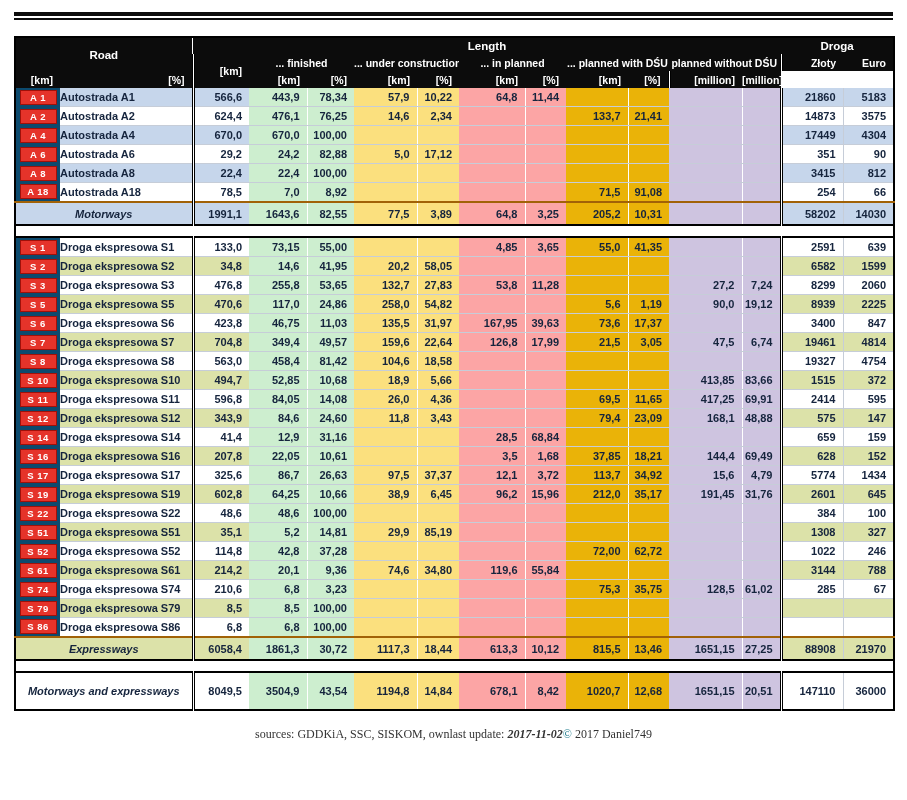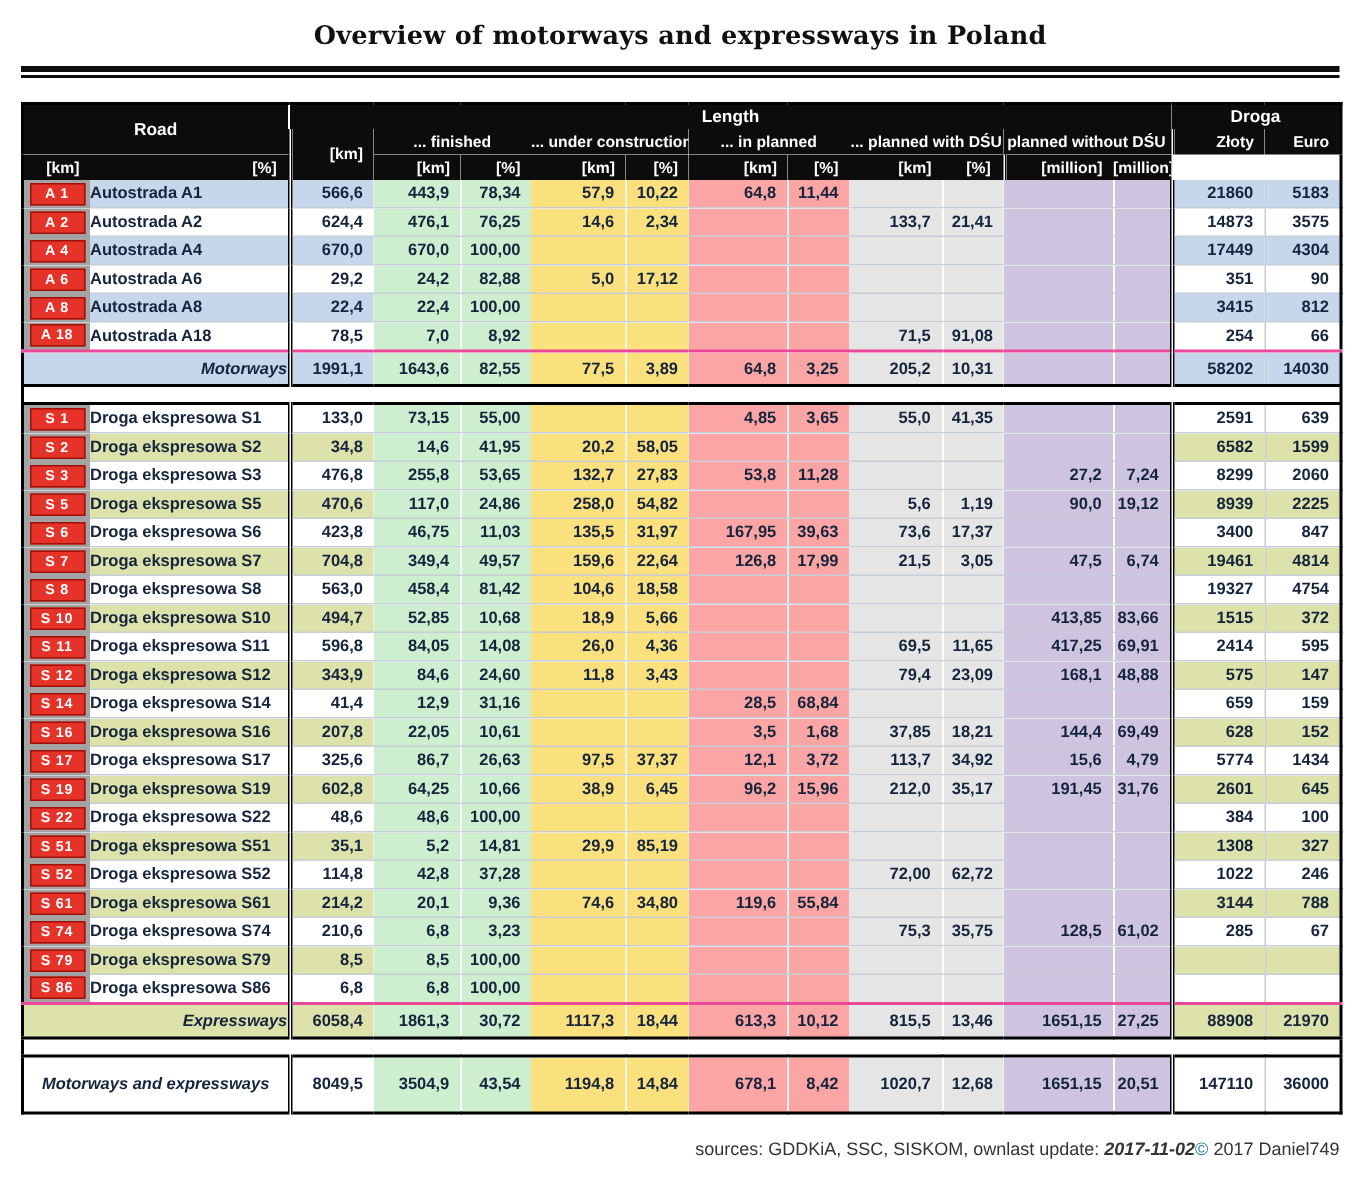--- a/index.html
+++ b/index.html
@@ -16,55 +16,54 @@
   thead th { background:#0c0c0c; color:#ffffff; font-weight:bold; }
   .h-grp  { font-size:11.5px; height:17px; }
   .h-col  { font-size:10.5px; height:17px; }
   .h-unit { font-size:10.5px; height:17px; }
   th.num, td.num { text-align:right; padding-right:7px; }
   th.ctr { text-align:center; }
 
   
   td { height:18px; font-size:11px; font-weight:bold; color:#15243d; border-bottom:1px solid #c6cdd8; background:#ffffff; }
   td.c-name { text-align:left; }
-  td.badge-cell { border-bottom:none; background:#a3a3a3; }
+  td.badge-cell { border-bottom:none; background:#0c4a6e; }
   .badge { width:35px; margin:0 auto; background:#e5332a; border:1px solid #a01009; color:#fff; font-size:9.5px; font-weight:bold; text-align:center; line-height:13px; letter-spacing:0.5px; }
 
   
   td.c-fin { background:#cdeecf; }
   td.c-con { background:#fbe07e; }
   td.c-ten { background:#fca5a5; }
-  td.c-dsu { background:#e5e5e5; }
+  td.c-dsu { background:#eab308; }
   td.c-nod { background:#cec4e0; }
 
   
   tr.striped-m td.s { background:#c6d6eb; }
   tr.striped-e td.s { background:#dce2a9; }
 
   
   .col-dbl { border-left:3px double #000; }
   td.c-pct { border-left:1px dashed rgba(255,255,255,0.9); }
   td.c-eur { border-left:1px solid #c6cdd8; }
 
-  tr.total-row td { border-top:2px solid #ec4899; height:21px;text-align:right; }
+  tr.total-row td { border-top:2px solid #a16207; height:21px; }
   td.total-label { font-style:italic; text-align:center; }
 
   tr.spacer td { background:#ffffff !important; border-top:2px solid #000; border-bottom:2px solid #000; height:10px; }
 
   tbody.grand td { height:36px; vertical-align:middle; border-bottom:none; }
 
-  .footer { width:879px; margin:14px auto 0 auto; display:flex; justify-content:flex-end; align-items:baseline; font-family:Liberation Sans, sans-serif; font-size:12px; color:#333333; }
+  .footer { width:879px; margin:14px auto 0 auto; display:flex; justify-content:center; align-items:baseline; font-family:Liberation Serif, serif; font-size:12px; color:#333333; }
   .footer .mid i { font-weight:bold; }
   .copy-sign { color:#1e7b8c; }
 </style>
 </head>
 <body>
 
 <div class="page">
-  <div class="title">Overview of motorways and expressways in Poland</div>
   <div class="title-rule"></div>
 
   <table class="main">
     <colgroup>
       <col style="width:45px">
         <col style="width:133px">
         <col style="width:56px">
       <col style="width:58px">
         <col style="width:47px">
       <col style="width:63px">

